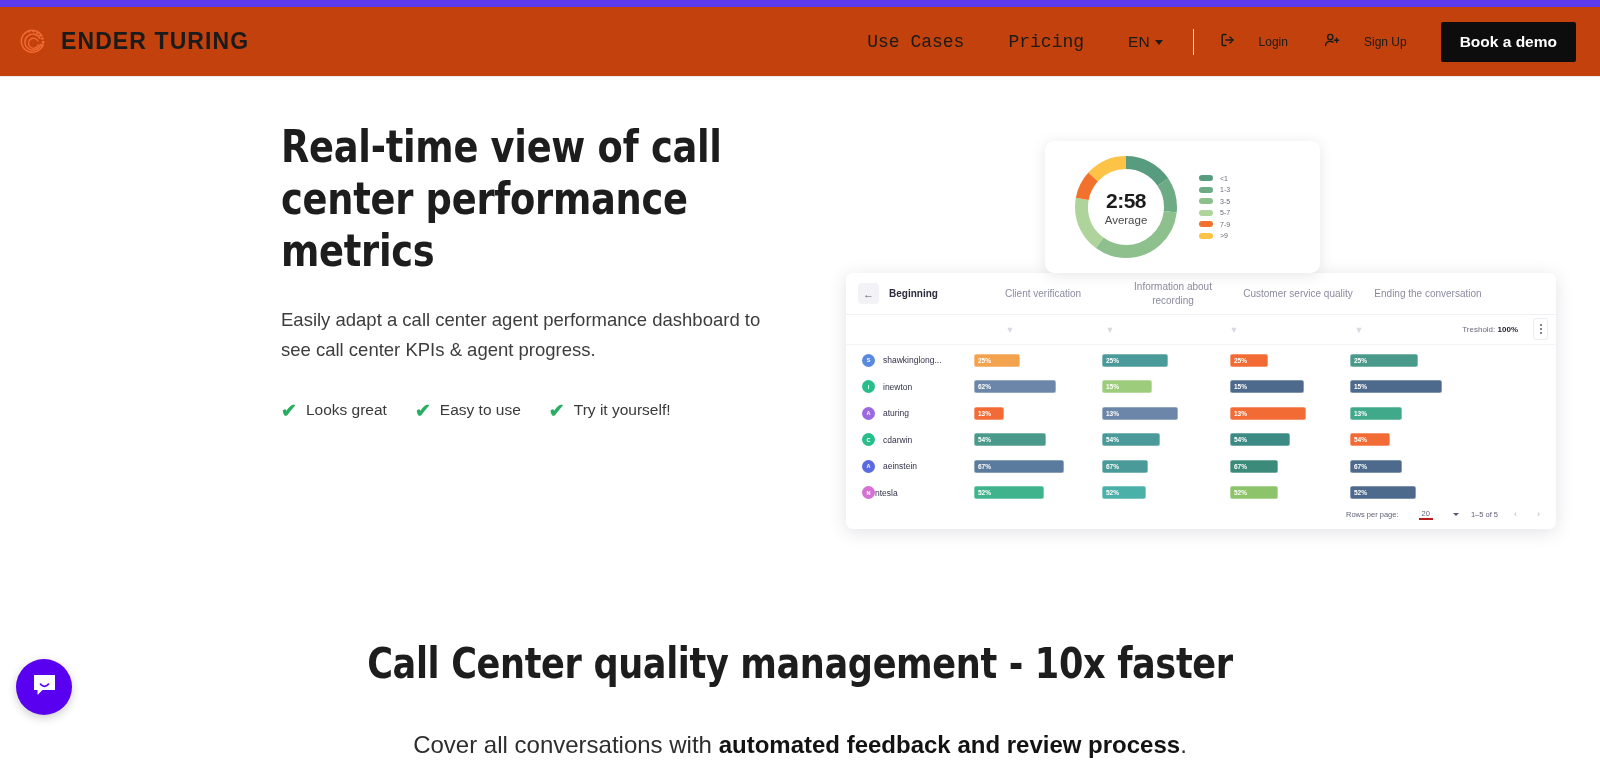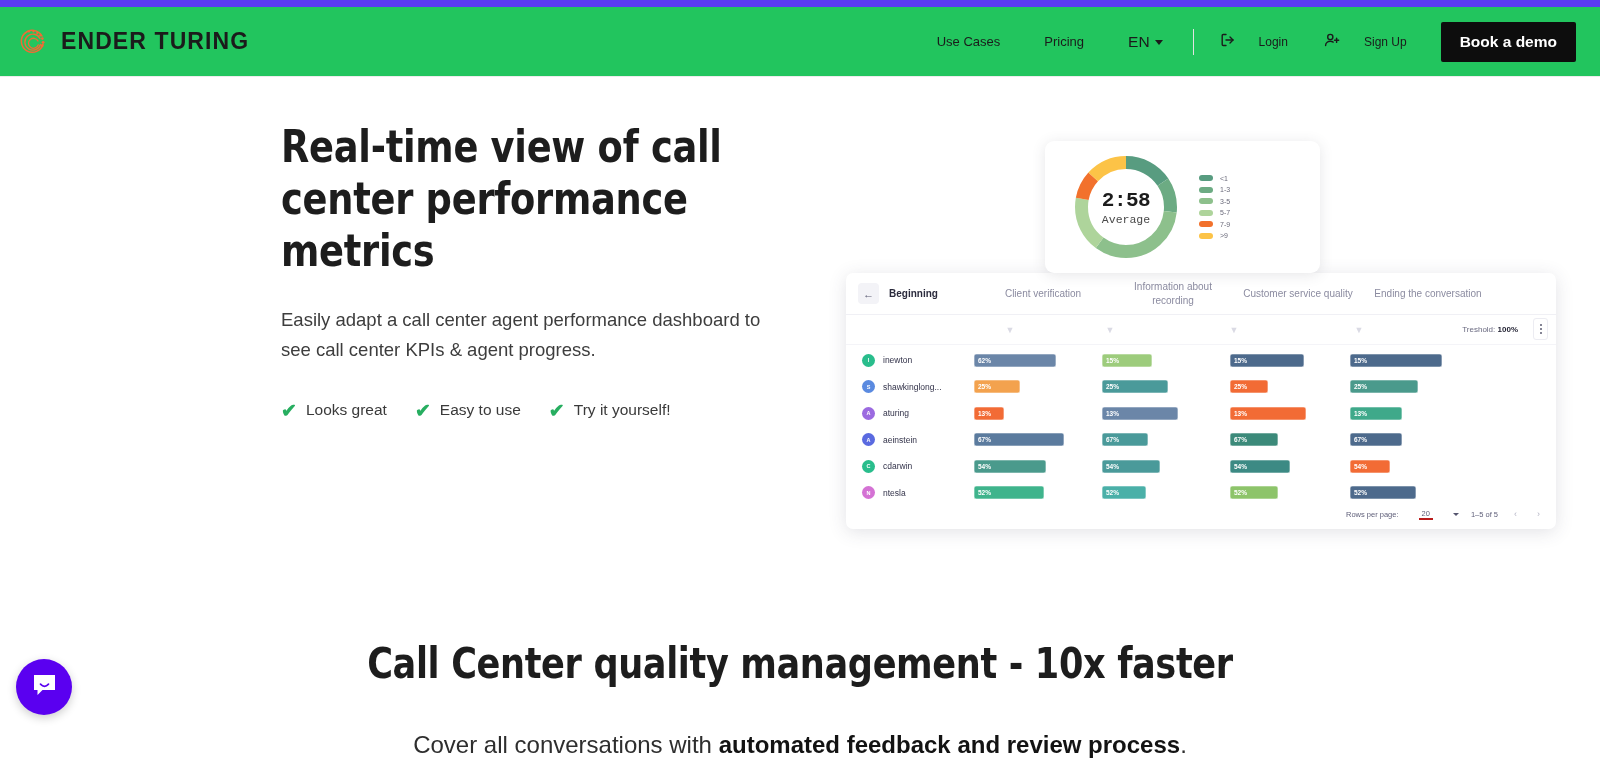--- a/index.html
+++ b/index.html
@@ -9,36 +9,36 @@
     background: #ffffff;
     overflow: hidden;
   }
 
   
   .top-accent { height: 7px; width: 100%; background: #5b3bf0; }
 
   
   .header {
     height: 70px; width: 100%;
-    background: #22c55e;
+    background: #c2410c;
     border-bottom: 1px solid #ececec;
     display: flex; align-items: center;
     padding: 0 24px 0 16px;
     position: relative;
   }
   .brand { display: flex; align-items: center; gap: 13px; }
   .brand-mark { width: 32px; height: 32px; position: relative; }
   .brand-name {
     font-size: 23px; letter-spacing: 1.1px;
     font-weight: 600; color: #1b1b1b;
   }
   .nav { margin-left: auto; display: flex; align-items: center; }
   .nav-link {
-    font-size: 13px; color: #1b1b1b; padding: 0 22px;
-    text-decoration: none; white-space: nowrap;
+    font-size: 18px; color: #1b1b1b; padding: 0 22px;
+    text-decoration: none; white-space: nowrap; font-family: Liberation Mono, monospace;
   }
   .nav-lang { display: flex; align-items: center; gap: 5px; padding: 0 22px; font-size:15.5px; color:#1b1b1b;}
   .chev { width: 0; height: 0; border-left: 4.5px solid transparent; border-right: 4.5px solid transparent; border-top: 5px solid #1b1b1b; margin-top:2px;}
   .divider-v { width: 1px; height: 26px; background: #e2e2e2; margin: 0 8px; }
   .nav-action {
     display: flex; align-items: center; gap: 23px;
     font-size: 12px; color: #1b1b1b; padding: 0 18px;
     text-decoration: none; white-space: nowrap;
   }
   .btn-demo {
@@ -74,21 +74,20 @@
     background: #ffffff; border-radius: 9px;
     box-shadow: 0 2px 14px rgba(60,60,80,0.13);
     display: flex; align-items: center; padding: 0 14px;
     z-index: 3;
   }
   .donut-wrap { position: relative; width: 102px; height: 102px; margin-left: 16px; }
   .donut-center {
     position: absolute; inset: 0; display: flex;
     flex-direction: column; align-items: center; justify-content: center;
     text-align: center;
-    font-family: Liberation Mono, monospace;
   }
   .donut-value { font-size: 21px; font-weight: 700; color: #1c1c1c; letter-spacing: -0.5px;}
   .donut-label { font-size: 11.5px; color: #4a4a4a; margin-top: 1px; }
   .donut-legend { margin-left: 22px; display: flex; flex-direction: column; gap: 4.5px; }
   .legend-row { display: flex; align-items: center; gap: 7px; }
   .legend-swatch { width: 14px; height: 6px; border-radius: 3px; }
   .legend-text { font-size: 7px; color: #6a6a7a; }
 
   
   .dash-card {
@@ -327,52 +326,52 @@
       <span class="dots-btn">
         <span class="dot"></span>
           <span class="dot"></span>
           <span class="dot"></span>
       </span>
     </div>
 
     <div class="dash-rows" id="dash-rows">
         <div class="dash-row">
           <div style="width: 128px; display: flex; align-items: center; gap: 8px; padding-left: 16px;">
+            <span class="avatar" style="background: rgb(90, 138, 224);">S</span>
+            <span class="row-name">shawkinglong...</span>
+          </div>
+          <div class="bar-cell" style="width: 128px;">
+            <div class="bar" style="width: 46px; background: rgb(243, 162, 78);">25%</div>
+          </div>
+          <div class="bar-cell" style="width: 128px;">
+            <div class="bar" style="width: 66px; background: rgb(74, 154, 154);">25%</div>
+          </div>
+          <div class="bar-cell" style="width: 120px;">
+            <div class="bar" style="width: 38px; background: rgb(242, 107, 53);">25%</div>
+          </div>
+          <div class="bar-cell" style="width: 130px;">
+            <div class="bar" style="width: 68px; background: rgb(74, 154, 140);">25%</div>
+          </div>
+        </div>
+        <div class="dash-row">
+          <div style="width: 128px; display: flex; align-items: center; gap: 8px; padding-left: 16px;">
             <span class="avatar" style="background: rgb(41, 189, 140);">I</span>
             <span class="row-name">inewton</span>
           </div>
           <div class="bar-cell" style="width: 128px;">
             <div class="bar" style="width: 82px; background: rgb(107, 134, 168);">62%</div>
           </div>
           <div class="bar-cell" style="width: 128px;">
             <div class="bar" style="width: 50px; background: rgb(157, 204, 124);">15%</div>
           </div>
           <div class="bar-cell" style="width: 120px;">
             <div class="bar" style="width: 74px; background: rgb(77, 106, 140);">15%</div>
           </div>
           <div class="bar-cell" style="width: 130px;">
             <div class="bar" style="width: 92px; background: rgb(77, 106, 140);">15%</div>
-          </div>
-        </div>
-        <div class="dash-row">
-          <div style="width: 128px; display: flex; align-items: center; gap: 8px; padding-left: 16px;">
-            <span class="avatar" style="background: rgb(90, 138, 224);">S</span>
-            <span class="row-name">shawkinglong...</span>
-          </div>
-          <div class="bar-cell" style="width: 128px;">
-            <div class="bar" style="width: 46px; background: rgb(243, 162, 78);">25%</div>
-          </div>
-          <div class="bar-cell" style="width: 128px;">
-            <div class="bar" style="width: 66px; background: rgb(74, 154, 154);">25%</div>
-          </div>
-          <div class="bar-cell" style="width: 120px;">
-            <div class="bar" style="width: 38px; background: rgb(242, 107, 53);">25%</div>
-          </div>
-          <div class="bar-cell" style="width: 130px;">
-            <div class="bar" style="width: 68px; background: rgb(74, 154, 140);">25%</div>
           </div>
         </div>
         <div class="dash-row">
           <div style="width: 128px; display: flex; align-items: center; gap: 8px; padding-left: 16px;">
             <span class="avatar" style="background: rgb(155, 106, 224);">A</span>
             <span class="row-name">aturing</span>
           </div>
           <div class="bar-cell" style="width: 128px;">
             <div class="bar" style="width: 30px; background: rgb(242, 107, 53);">13%</div>
           </div>
@@ -381,56 +380,56 @@
           </div>
           <div class="bar-cell" style="width: 120px;">
             <div class="bar" style="width: 76px; background: rgb(242, 107, 53);">13%</div>
           </div>
           <div class="bar-cell" style="width: 130px;">
             <div class="bar" style="width: 52px; background: rgb(63, 169, 138);">13%</div>
           </div>
         </div>
         <div class="dash-row">
           <div style="width: 128px; display: flex; align-items: center; gap: 8px; padding-left: 16px;">
+            <span class="avatar" style="background: rgb(41, 189, 140);">C</span>
+            <span class="row-name">cdarwin</span>
+          </div>
+          <div class="bar-cell" style="width: 128px;">
+            <div class="bar" style="width: 72px; background: rgb(74, 154, 140);">54%</div>
+          </div>
+          <div class="bar-cell" style="width: 128px;">
+            <div class="bar" style="width: 58px; background: rgb(74, 154, 154);">54%</div>
+          </div>
+          <div class="bar-cell" style="width: 120px;">
+            <div class="bar" style="width: 60px; background: rgb(60, 138, 132);">54%</div>
+          </div>
+          <div class="bar-cell" style="width: 130px;">
+            <div class="bar" style="width: 40px; background: rgb(242, 107, 53);">54%</div>
+          </div>
+        </div>
+        <div class="dash-row">
+          <div style="width: 128px; display: flex; align-items: center; gap: 8px; padding-left: 16px;">
             <span class="avatar" style="background: rgb(90, 106, 224);">A</span>
             <span class="row-name">aeinstein</span>
           </div>
           <div class="bar-cell" style="width: 128px;">
             <div class="bar" style="width: 90px; background: rgb(91, 123, 158);">67%</div>
           </div>
           <div class="bar-cell" style="width: 128px;">
             <div class="bar" style="width: 46px; background: rgb(74, 154, 154);">67%</div>
           </div>
           <div class="bar-cell" style="width: 120px;">
             <div class="bar" style="width: 48px; background: rgb(60, 138, 122);">67%</div>
           </div>
           <div class="bar-cell" style="width: 130px;">
             <div class="bar" style="width: 52px; background: rgb(77, 106, 140);">67%</div>
           </div>
         </div>
         <div class="dash-row">
-          <div style="width: 128px; display: flex; align-items: center; gap: 8px; padding-left: 16px;">
-            <span class="avatar" style="background: rgb(41, 189, 140);">C</span>
-            <span class="row-name">cdarwin</span>
-          </div>
-          <div class="bar-cell" style="width: 128px;">
-            <div class="bar" style="width: 72px; background: rgb(74, 154, 140);">54%</div>
-          </div>
-          <div class="bar-cell" style="width: 128px;">
-            <div class="bar" style="width: 58px; background: rgb(74, 154, 154);">54%</div>
-          </div>
-          <div class="bar-cell" style="width: 120px;">
-            <div class="bar" style="width: 60px; background: rgb(60, 138, 132);">54%</div>
-          </div>
-          <div class="bar-cell" style="width: 130px;">
-            <div class="bar" style="width: 40px; background: rgb(242, 107, 53);">54%</div>
-          </div>
-        </div>
-        <div class="dash-row">
-          <div style="width: 128px; display: flex; align-items: center; gap: 8px; padding-left: 16px;">
+          <div style="width: 128px; display: flex; align-items: center; gap: 0; padding-left: 16px;">
             <span class="avatar" style="background: rgb(212, 114, 212);">N</span>
             <span class="row-name">ntesla</span>
           </div>
           <div class="bar-cell" style="width: 128px;">
             <div class="bar" style="width: 70px; background: rgb(63, 180, 140);">52%</div>
           </div>
           <div class="bar-cell" style="width: 128px;">
             <div class="bar" style="width: 44px; background: rgb(74, 176, 168);">52%</div>
           </div>
           <div class="bar-cell" style="width: 120px;">

